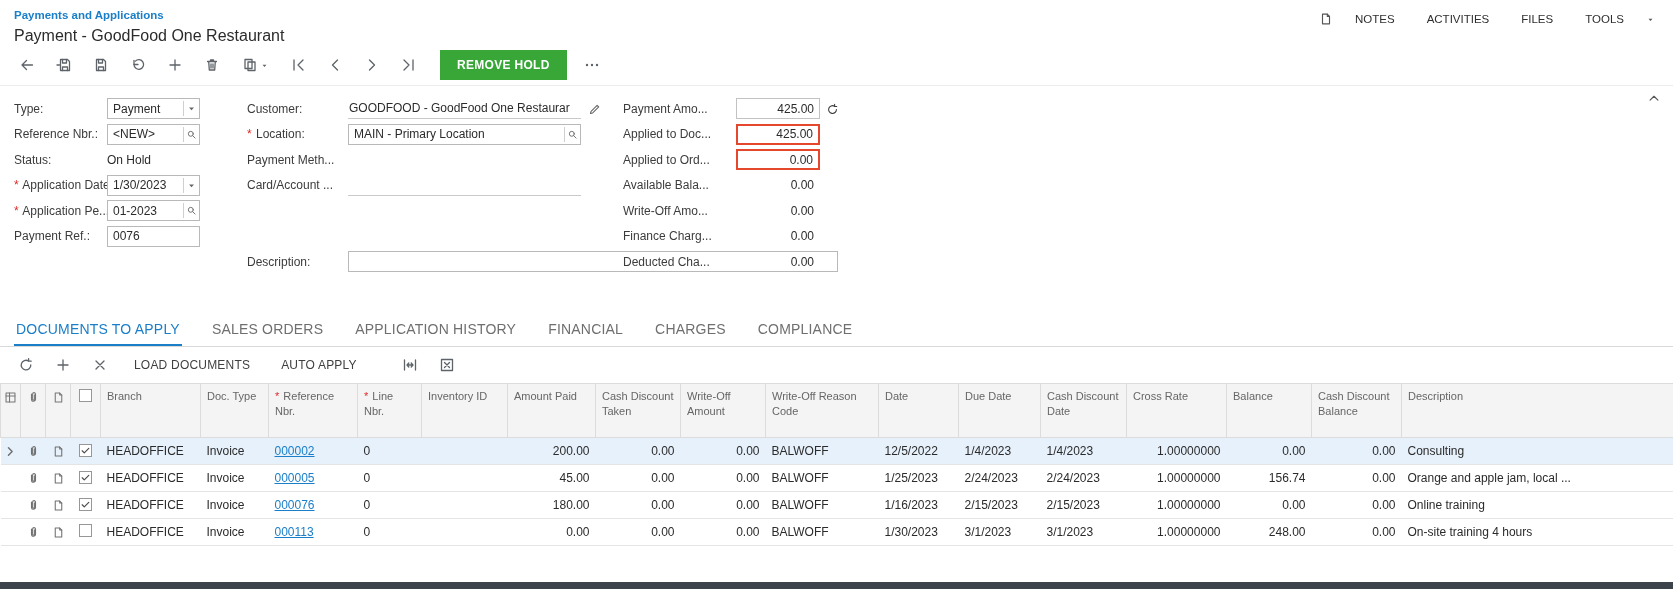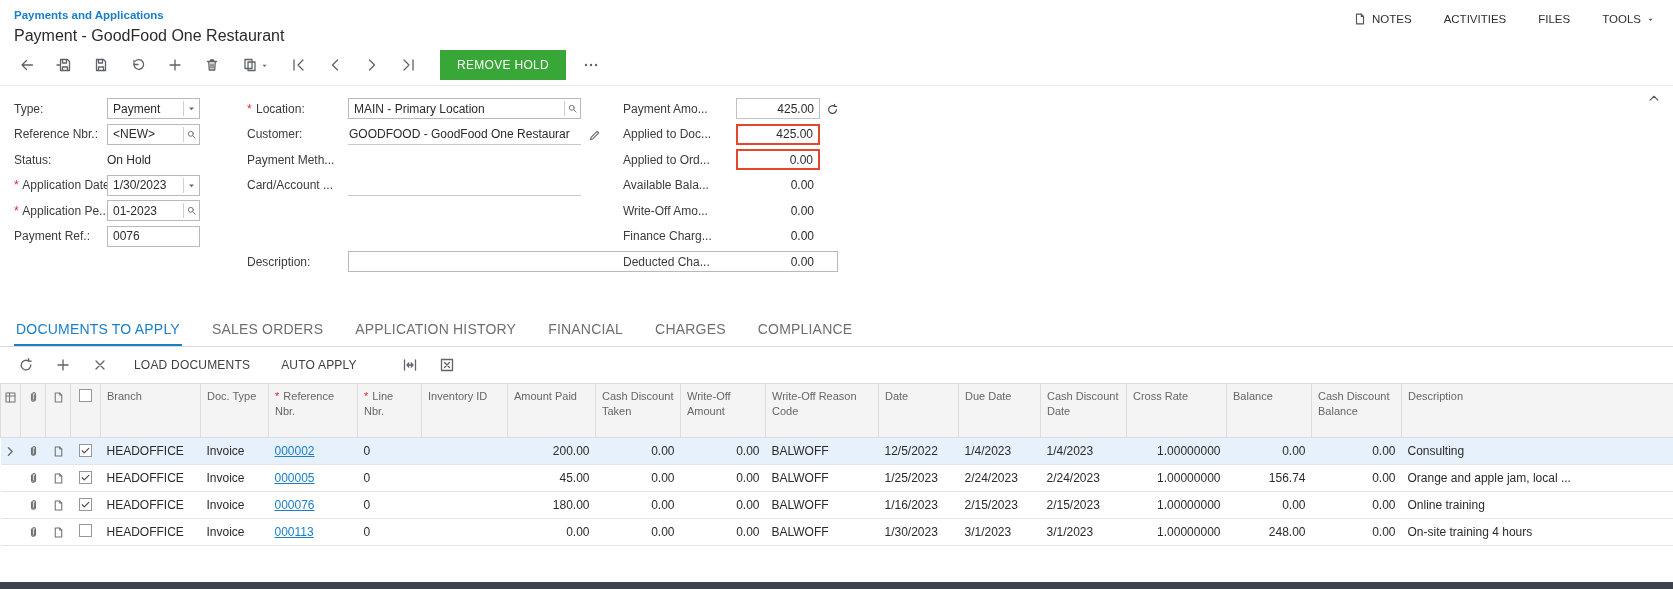--- a/index.html
+++ b/index.html
@@ -7,33 +7,33 @@
     font-family:"Liberation Sans",sans-serif;color:#2b2b2b;cursor:default}
   .icn{display:inline-flex;vertical-align:middle}
   .icn svg{width:16px;height:16px;fill:none;stroke:currentColor;stroke-width:1.3;
     stroke-linecap:round;stroke-linejoin:round}
 
   
   .topbar{display:flex;justify-content:space-between;align-items:flex-start;padding:5px 18px 2px 14px}
   .breadcrumb{color:#1a7ec8;font-size:11.5px;font-weight:700;text-decoration:none}
   .page-title{font-size:16px;font-weight:400;color:#2b2b2b;margin-top:4px}
   .top-links{display:flex;gap:32px;align-items:center;padding-top:7px;font-size:11.5px;color:#2f2f2f}
-  .hlink{display:inline-flex;align-items:center;gap:5px;cursor:pointer}
+  .hlink{display:inline-flex;align-items:center;gap:22px;cursor:pointer}
   .hlink .icn{color:#555}
   .hlink .icn svg{width:14px;height:14px}
   .hlink .caret svg{width:9px;height:9px}
 
   
   .toolbar{display:flex;align-items:center;padding:3px 0 5px 12px}
   .tb-icons{display:flex;align-items:center;gap:7px}
   .tbb{background:none;border:none;color:#5d6368;width:30px;height:26px;display:inline-flex;
     align-items:center;justify-content:center;cursor:pointer}
   .tbb.withcaret{width:42px;gap:2px}
   .tbb .caret svg{width:9px;height:9px}
-  .primary-btn{background:#38a738;color:#fff;border:none;font-size:12px;font-weight:400;
+  .primary-btn{background:#38a738;color:#fff;border:none;font-size:12px;font-weight:700;
     padding:8px 17px;margin-left:16px;letter-spacing:.3px;cursor:pointer;font-family:inherit}
   .more-btn{background:none;border:none;color:#5d6368;margin-left:10px;width:30px;height:26px;cursor:pointer}
 
   
   .form-card{position:relative;height:230px;border-top:1px solid #ececec;padding-top:10px}
   .fcol{position:absolute;top:10px}
   .fcol1{left:14px;width:228px}
   .fcol2{left:247px;width:600px}
   .fcol3{left:623px;width:280px}
   .frow{display:flex;align-items:center;height:25.5px}
@@ -292,42 +292,42 @@
         </div>
         <div class="frow">
           <label class="flab">Payment Ref.:</label>
           <div class="ctl">
             <span class="val">0076</span>
           </div>
         </div>
       </div>
     <div class="fcol fcol2">
         <div class="frow">
+          <label class="flab">Customer:</label>
+          <div class="ctl uline">
+            <span class="val">GOODFOOD - GoodFood One Restaurar</span>
+          </div>
+          <button class="pencil"><span class="icn">
+              <svg viewBox="0 0 16 16">
+                <path d="M3 13l.8-2.8 7.4-7.4 2 2-7.4 7.4z"></path>
+              </svg>
+            </span></button>
+        </div>
+        <div class="frow">
           <label class="flab"><span class="req">*</span> Location:</label>
           <div class="ctl">
             <span class="val">MAIN - Primary Location</span>
             <span class="sep"></span>
             <span class="icn">
               <svg viewBox="0 0 16 16">
                 <circle cx="7" cy="7" r="3.6"></circle>
                 <path d="M9.8 9.8 13.2 13.2"></path>
               </svg>
             </span>
           </div>
-        </div>
-        <div class="frow">
-          <label class="flab">Customer:</label>
-          <div class="ctl uline">
-            <span class="val">GOODFOOD - GoodFood One Restaurar</span>
-          </div>
-          <button class="pencil"><span class="icn">
-              <svg viewBox="0 0 16 16">
-                <path d="M3 13l.8-2.8 7.4-7.4 2 2-7.4 7.4z"></path>
-              </svg>
-            </span></button>
         </div>
         <div class="frow">
           <label class="flab">Payment Meth...</label>
         </div>
         <div class="frow">
           <label class="flab">Card/Account ...</label>
           <div class="ctl uline">
             <span class="val"></span>
           </div>
         </div>

